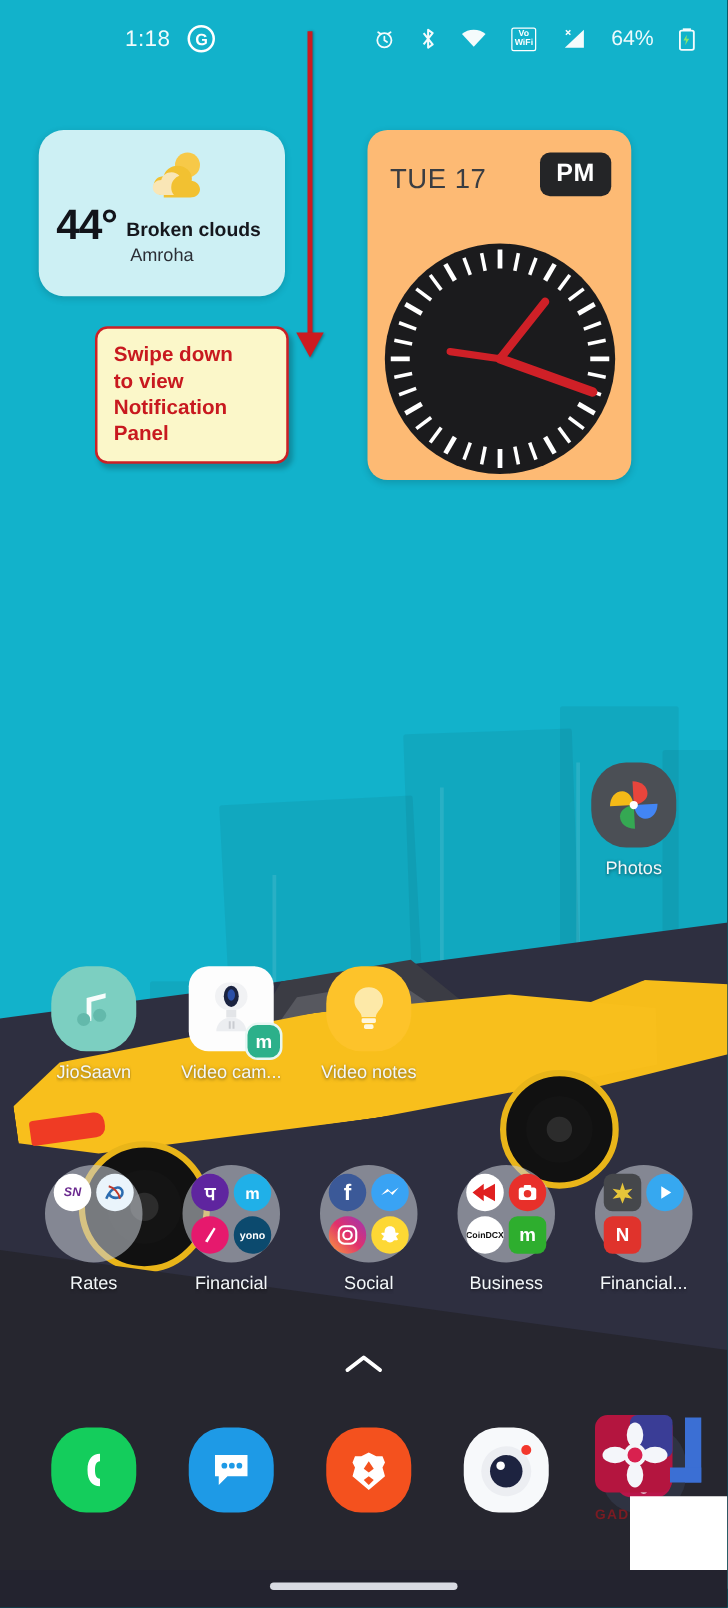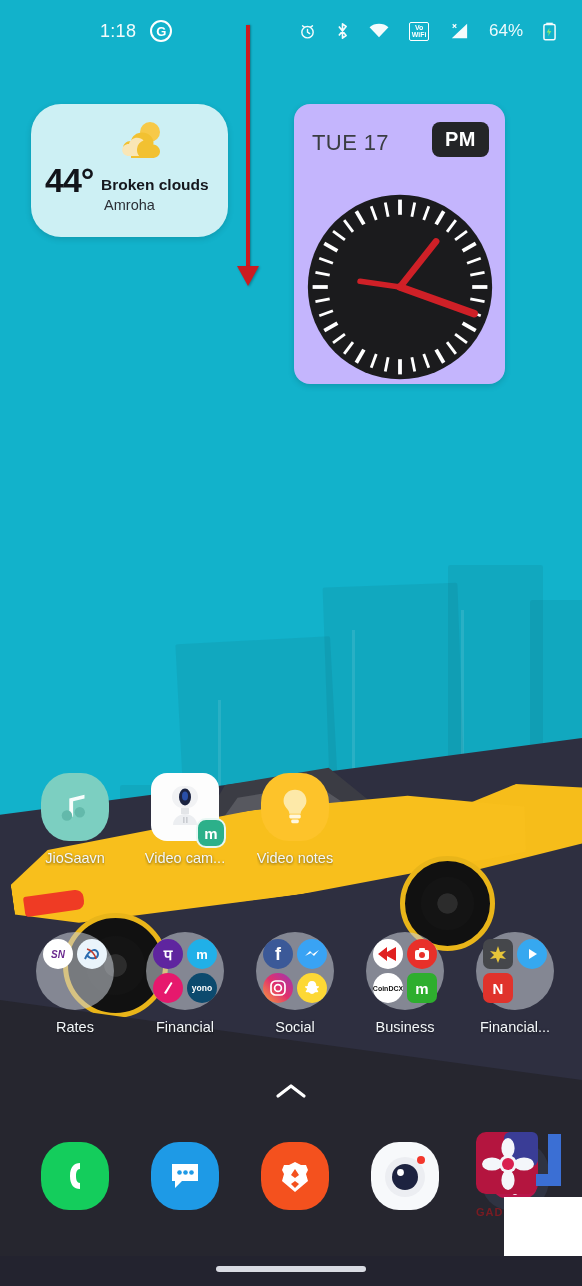--- a/index.html
+++ b/index.html
@@ -122,21 +122,21 @@
     font-size: 7px; font-weight: bold; line-height: 7.5px;
     padding: 1px 1.5px; text-align: center; color: #fff;
   }
   .sb-batt { font-size: 17px; color: #eefafc; }
 
   
   .weather {
     position: absolute; left: 31px; top: 104px;
     width: 197px; height: 133px;
     background: #cdf0f4;
-    border-radius: 30px;
+    border-radius: 20px;
     box-shadow: 0 2px 6px rgba(0,0,0,0.14);
   }
   .w-temp {
     position: absolute; left: 14px; top: 57px;
     font-size: 34px; font-weight: bold; color: #12141a;
     letter-spacing: -1px;
   }
   .w-cond {
     position: absolute; left: 70px; top: 72px;
     font-size: 15.5px; font-weight: bold; color: #15171d;
@@ -145,21 +145,21 @@
     position: absolute; left: 0; top: 93px; width: 197px;
     text-align: center;
     font-size: 14.5px; color: #2b2f36;
   }
   .w-cloud { position: absolute; left: 86px; top: 14px; }
 
   
   .clockw {
     position: absolute; left: 294px; top: 104px;
     width: 211px; height: 280px;
-    background: #c4b5fd;
+    background: #fdba74;
     border-radius: 16px;
     box-shadow: 0 2px 6px rgba(0,0,0,0.15);
   }
   .c-date {
     position: absolute; left: 18px; top: 26px;
     font-size: 22px; color: #3a3d42; letter-spacing: 0.4px;
   }
   .c-pm {
     position: absolute; right: 16px; top: 18px;
     background: #242527; color: #fff;
@@ -437,21 +437,39 @@
         <line x1="84.5" y1="11" x2="87.5" y2="26"></line>
       </g>
       <line x1="100" y1="100" x2="138" y2="52" stroke="#cf2027" stroke-width="7" stroke-linecap="round"></line>
       <line x1="100" y1="100" x2="178" y2="128" stroke="#cf2027" stroke-width="8" stroke-linecap="round"></line>
       <line x1="100" y1="100" x2="58" y2="94" stroke="#cf2027" stroke-width="6" stroke-linecap="round"></line>
     </svg>
   </div>
 
   <div class="arrow-shaft"></div>
   <div class="arrow-head"></div>
-
+  <div class="callout">
+    <div class="callout-text">Swipe down
+to view
+Notification
+Panel</div>
+  </div>
+
+  <div class="app photos-app">
+    <div class="squircle icon-photos">
+      <svg width="52" height="52" viewBox="0 0 52 52">
+        <path d="M26 26L25 7c7 0 12 4 12 10 0 4-4 8-11 9z" fill="#e8453c"></path>
+        <path d="M26 26L45 25c0 7-4 12-10 12-4 0-8-4-9-11z" fill="#4285f4"></path>
+        <path d="M26 26L27 45c-7 0-12-4-12-10 0-4 4-8 11-9z" fill="#35a853"></path>
+        <path d="M26 26L7 27c0-7 4-12 10-12 4 0 8 4 9 11z" fill="#f5ba17"></path>
+        <circle cx="26" cy="26" r="3.3" fill="#fff"></circle>
+      </svg>
+    </div>
+    <div class="app-label">Photos</div>
+  </div>
 
   <div class="row-apps">
     <div class="app">
       <div class="squircle icon-jiosaavn">
         <svg width="38" height="38" viewBox="0 0 40 40">
           <path d="M14 30V11l16-4v4l-12 3v16z" fill="#ffffff" opacity="0.95"></path>
           <circle cx="11.5" cy="29" r="5.5" fill="#63b9ab"></circle>
           <circle cx="25" cy="25.5" r="5.5" fill="#63b9ab"></circle>
         </svg>
       </div>

